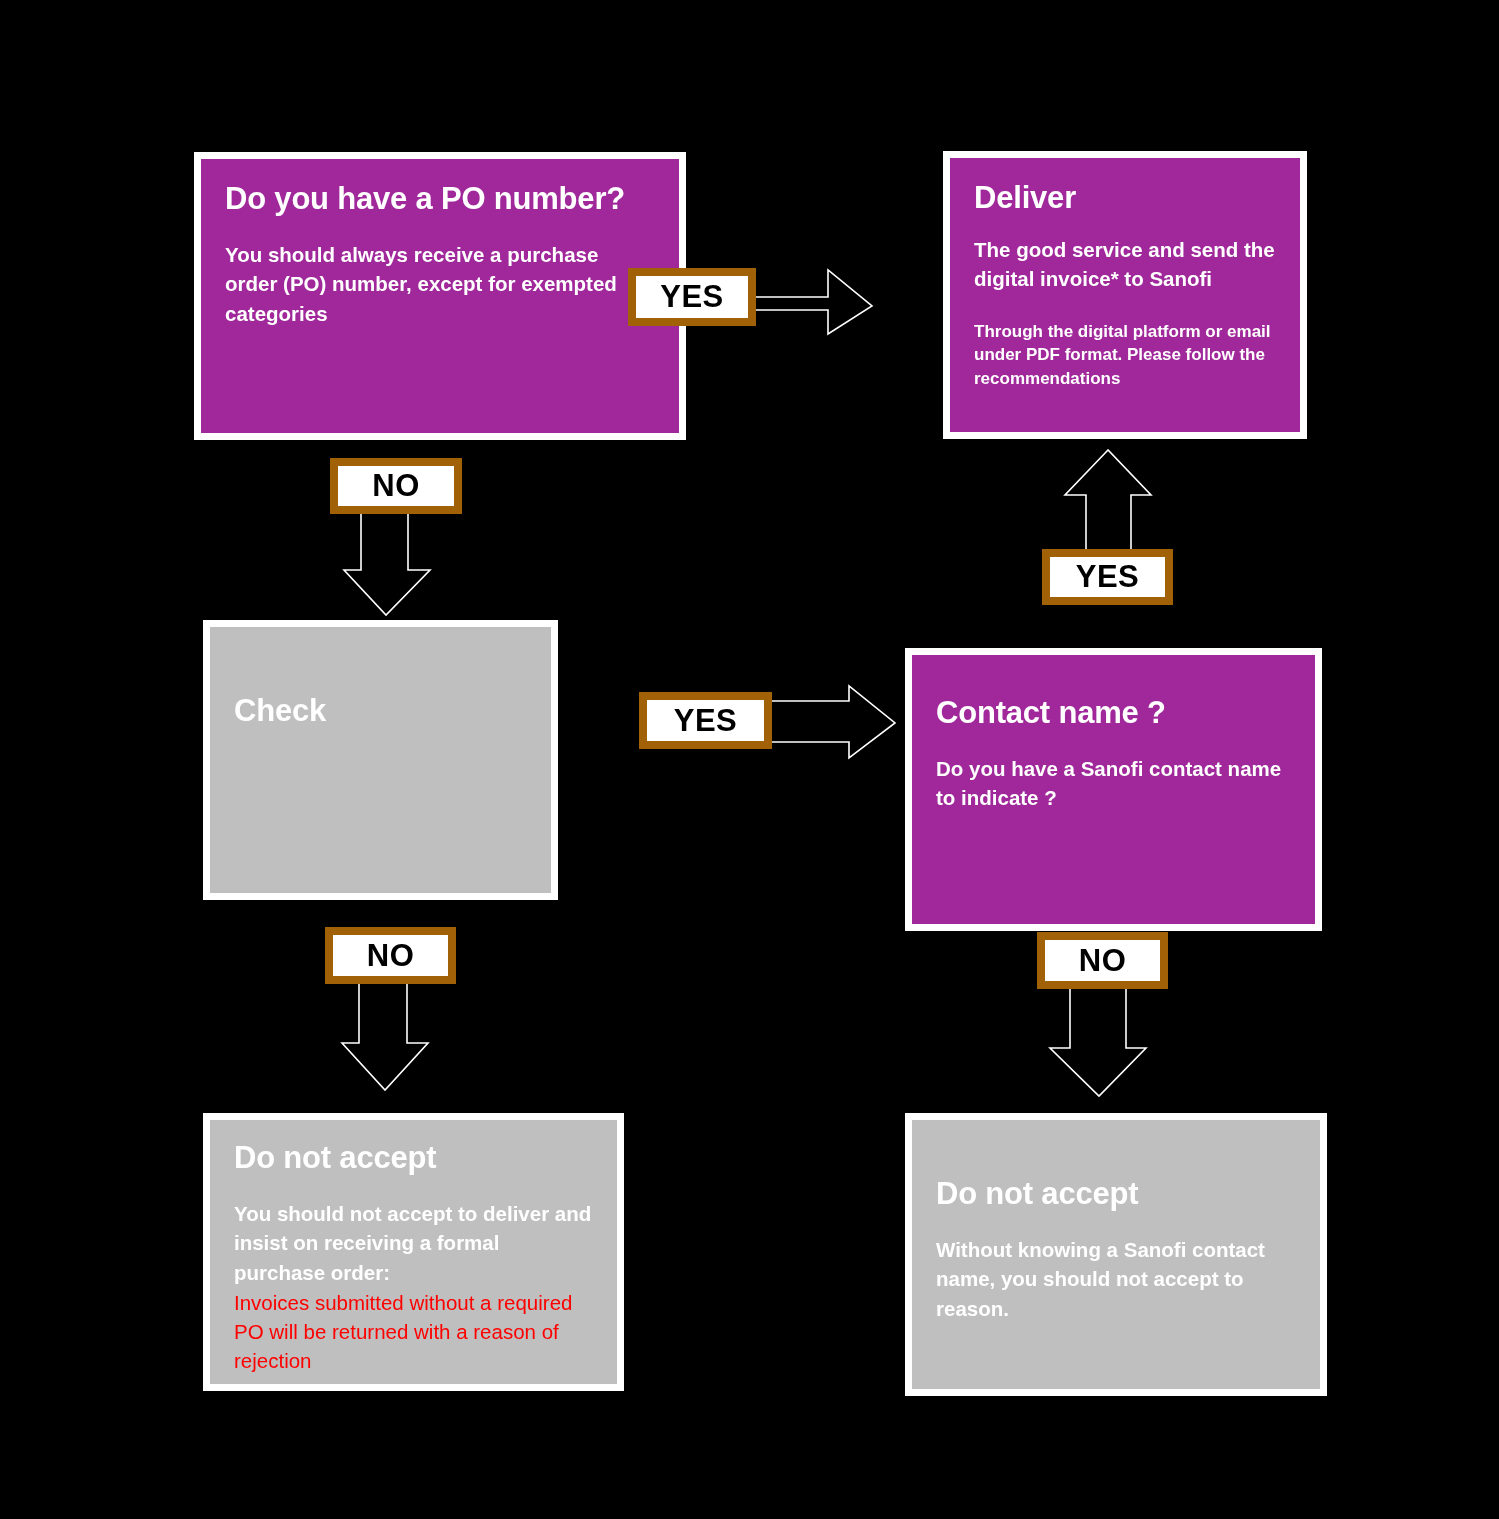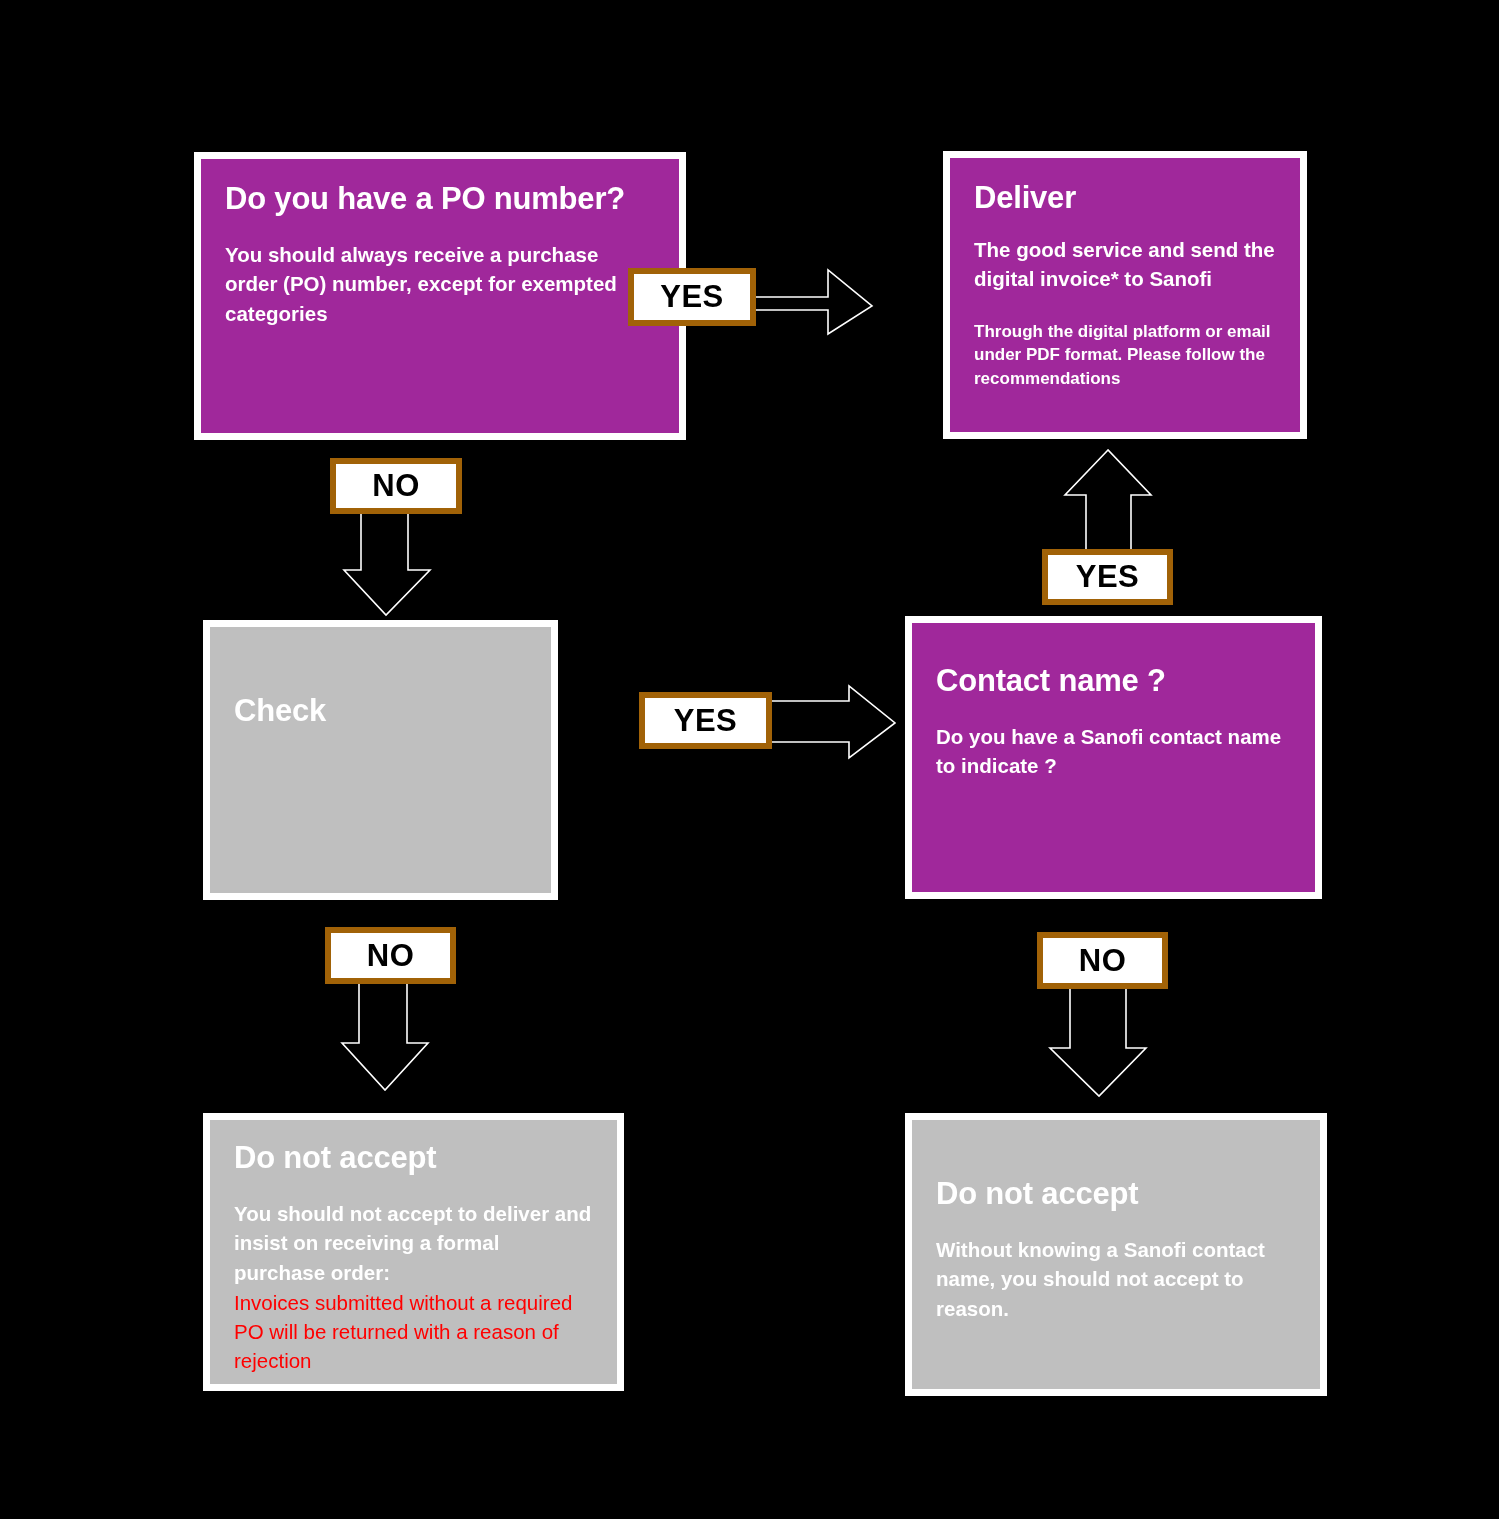--- a/index.html
+++ b/index.html
@@ -58,21 +58,21 @@
     font-size: 20.5px;
     line-height: 1.42;
     margin: 0;
   }
 
   
   .chip {
     position: absolute;
     box-sizing: border-box;
     background: #ffffff;
-    border: 6px solid #a16207;
+    border: 8px solid #a16207;
     color: #000000;
     font-weight: bold;
     display: flex;
     align-items: center;
     justify-content: center;
     font-size: 31px;
     letter-spacing: 0.5px;
     z-index: 5;
   }
 
@@ -101,21 +101,21 @@
   <div class="box purple" style="left:911px; top:151px; width:364px; height:288px;margin-left:32px;">
     <p class="box-title tight">Deliver</p>
     <p class="box-body">The good service and send the digital invoice* to Sanofi</p>
     <p class="box-body small"> Through the digital platform or email under PDF format. Please follow the recommendations</p>
   </div>
 
   <div class="box gray" style="left:203px; top:620px; width:355px; height:280px; padding-top:66px;">
     <p class="box-title">Check</p>
   </div>
 
-  <div class="box purple" style="left:905px; top:616px; width:417px; height:283px; padding-top:40px;">
+  <div class="box purple" style="left:905px; top:648px; width:417px; height:283px; padding-top:40px;">
     <p class="box-title">Contact name ?</p>
     <p class="box-body">Do you have a Sanofi contact name to indicate ?</p>
   </div>
 
   <div class="box gray" style="left:203px; top:1113px; width:421px; height:278px; padding-top:20px;">
     <p class="box-title">Do not accept</p>
     <p class="box-body">You should not accept to deliver and insist on receiving a formal purchase order:</p>
     <p class="box-body alert">Invoices submitted without a required PO will be returned with a reason of rejection</p>
   </div>
 

